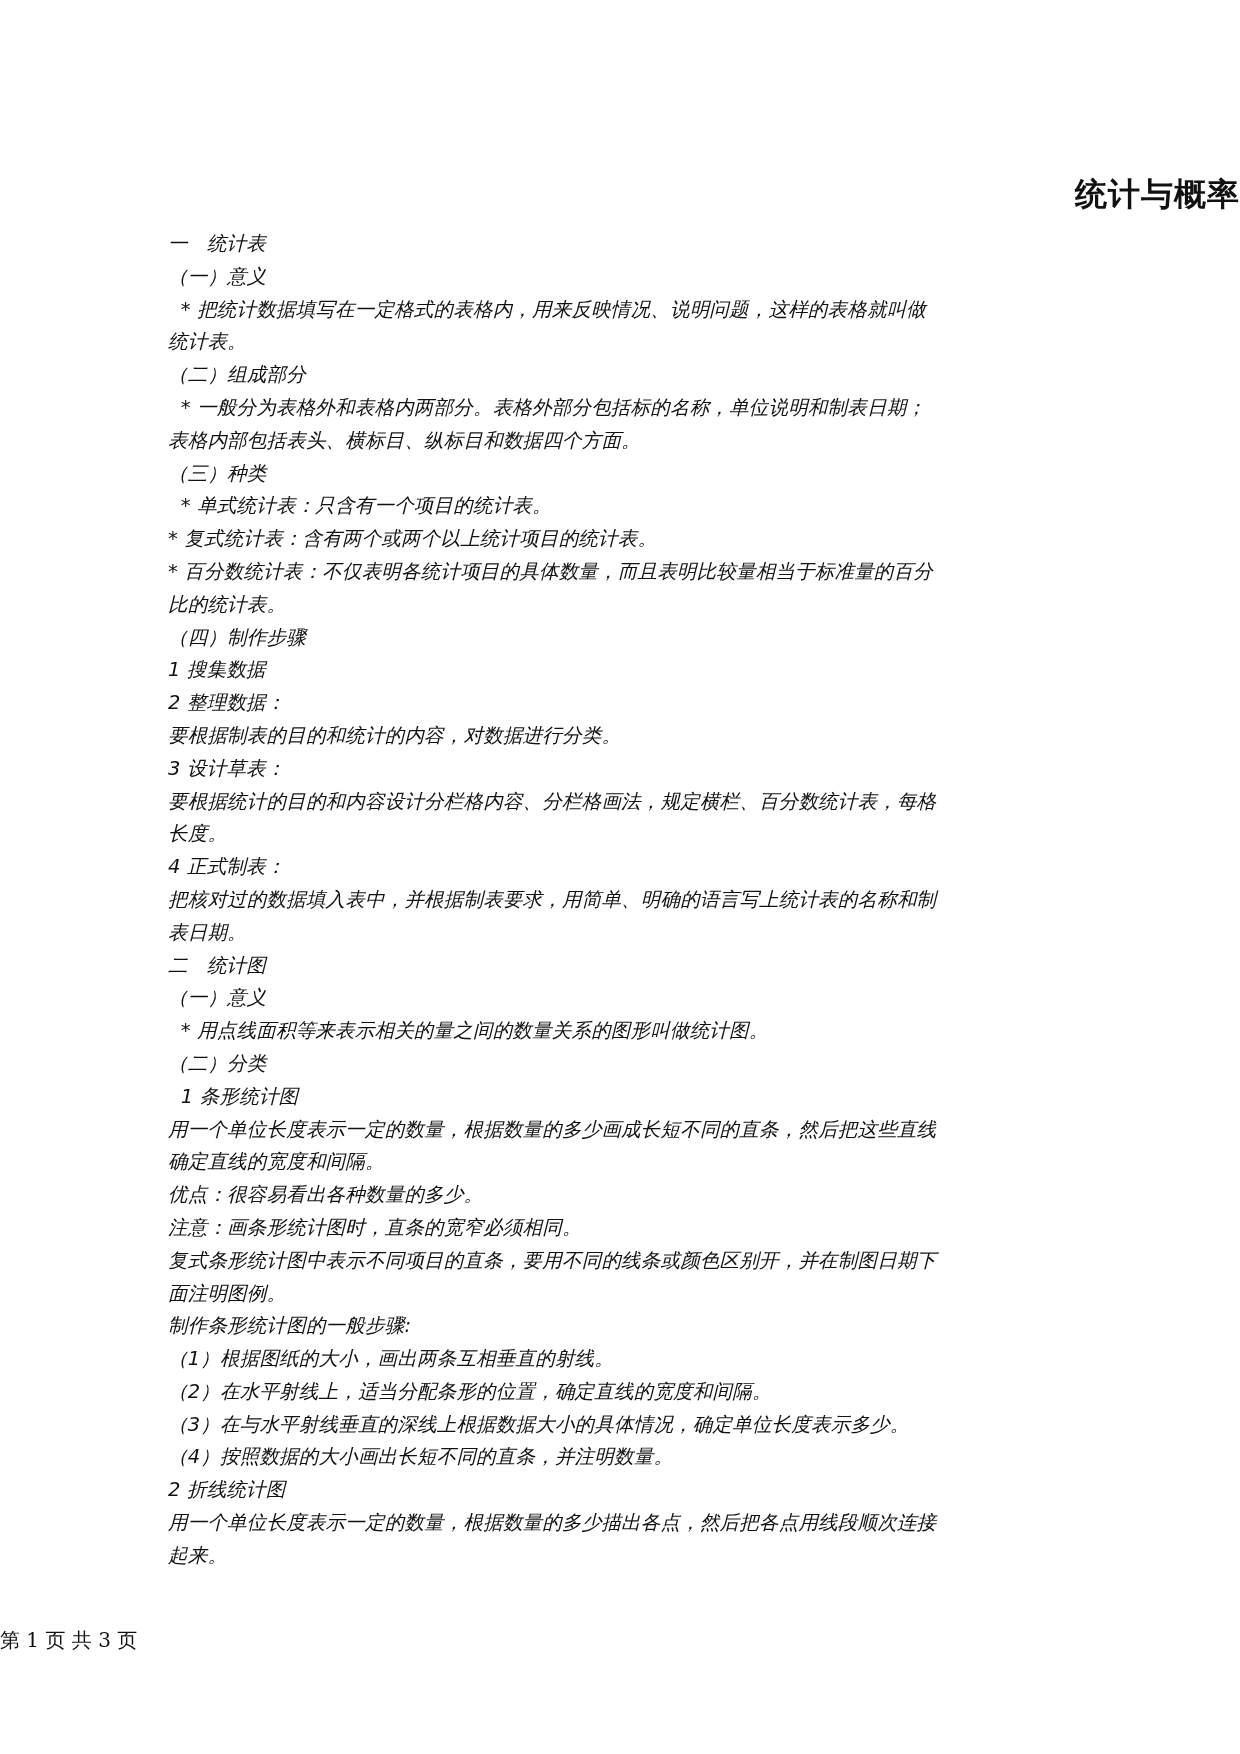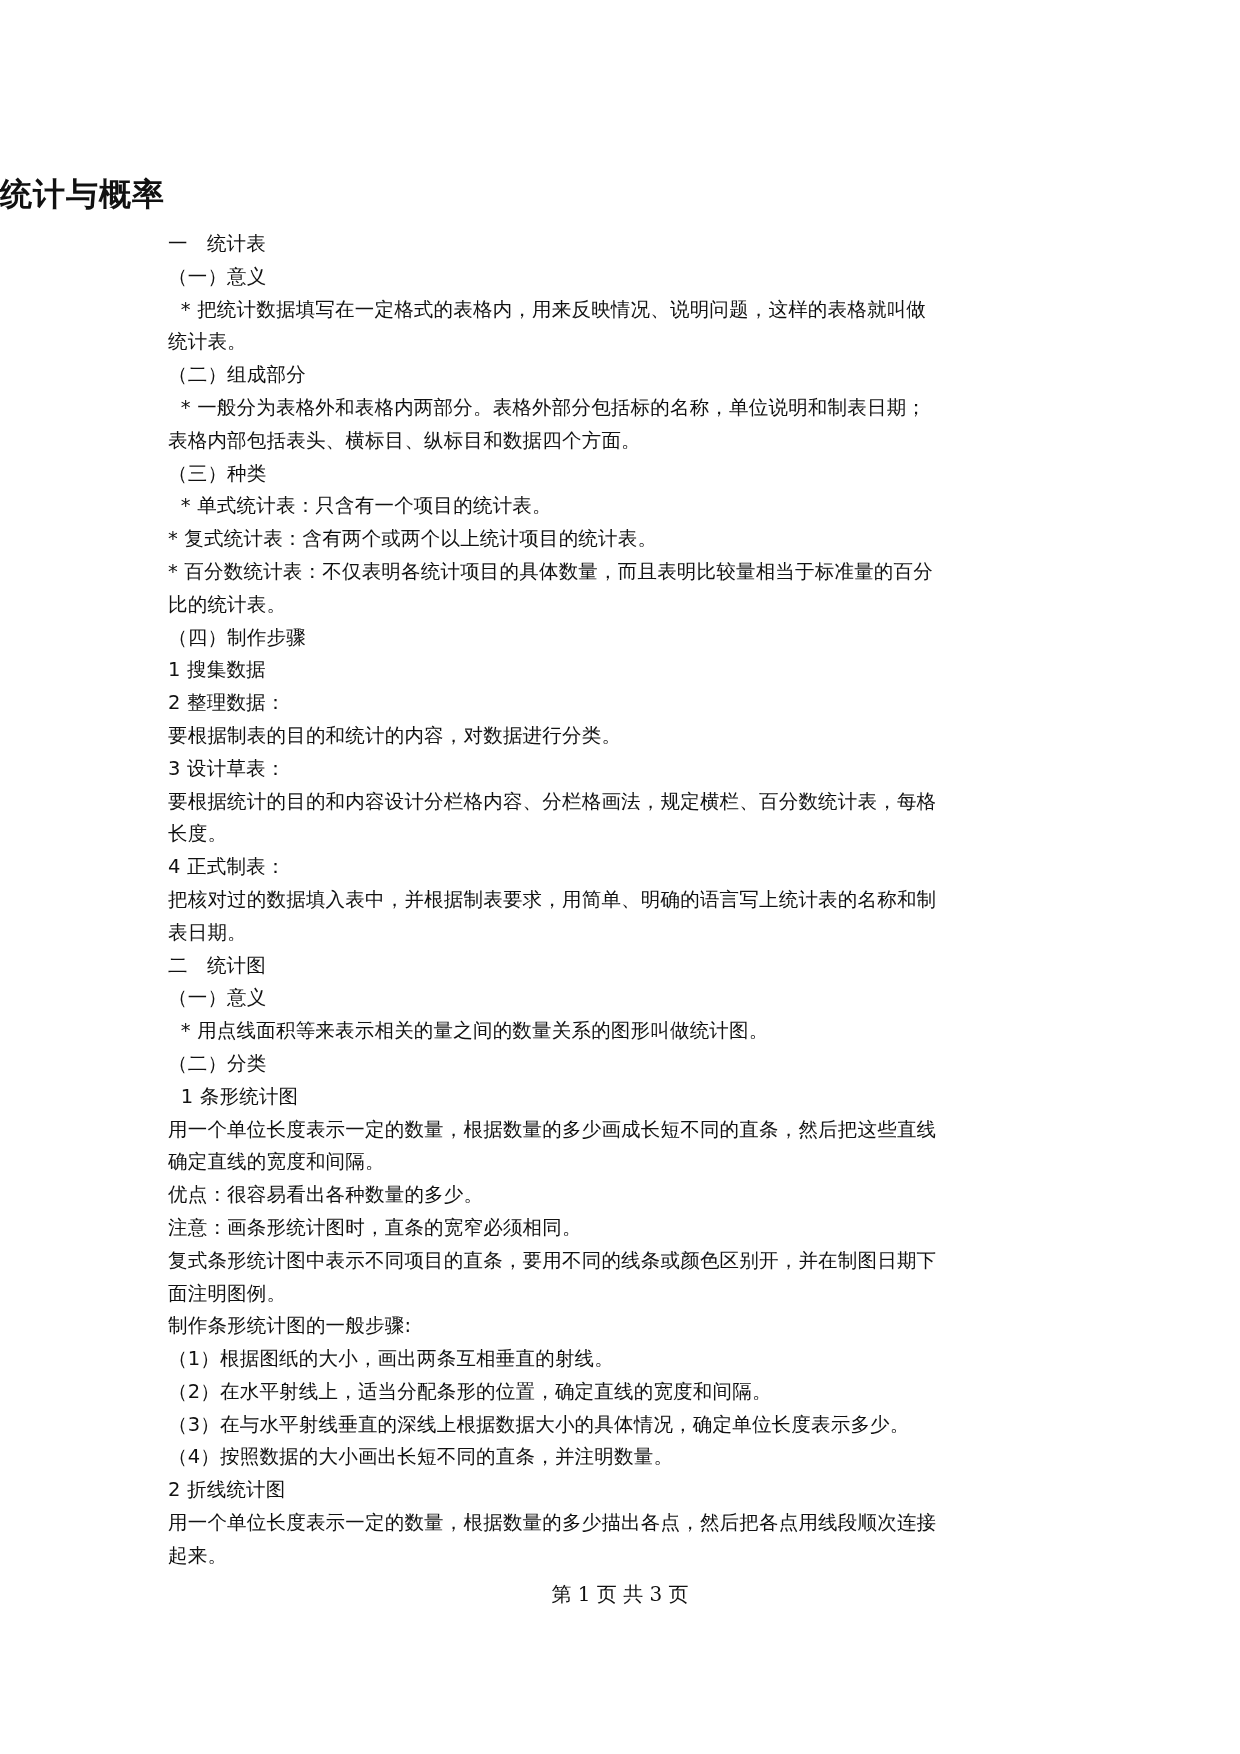--- a/index.html
+++ b/index.html
@@ -1,24 +1,24 @@
 <!DOCTYPE html>
 <html><head>
 <meta charset="utf-8">
 <style>
   html, body { margin: 0; padding: 0; background: #ffffff; }
   body { width: 1240px; height: 1754px; position: relative; overflow: hidden;
          font-family: "DejaVu Sans", "Liberation Sans", sans-serif; color: #111; }
   .page { position: absolute; left: 0; top: 0; width: 1240px; height: 1754px; background: #fff; }
-  .title { position: absolute; left: 0; width: 1240px; top: 172px; text-align: left;
+  .title { position: absolute; left: 0; width: 1240px; top: 172px; text-align: right;
            font-size: 32px; font-weight: bold; letter-spacing: 1px; line-height: 44px; }
   .body { position: absolute; left: 168px; top: 228px; width: 880px;
           font-size: 19.5px; line-height: 32.8px; letter-spacing: 0.2px; }
-  .line { white-space: pre; height: 32.8px; }
-  .footer { position: absolute; left: 0; width: 1240px; top: 1580px; text-align: center;
+  .line { white-space: pre; height: 32.8px; font-style: italic; }
+  .footer { position: absolute; left: 0; width: 1240px; top: 1626px; 
             font-family: "DejaVu Serif", "Liberation Serif", serif; font-size: 20px; line-height: 28px; }
 </style>
 </head>
 <body>
 
 <div class="page">
   <div class="title">统计与概率</div>
   <div class="body" id="doc-body">
       <div class="line">一   统计表</div>
       <div class="line">（一）意义</div>

